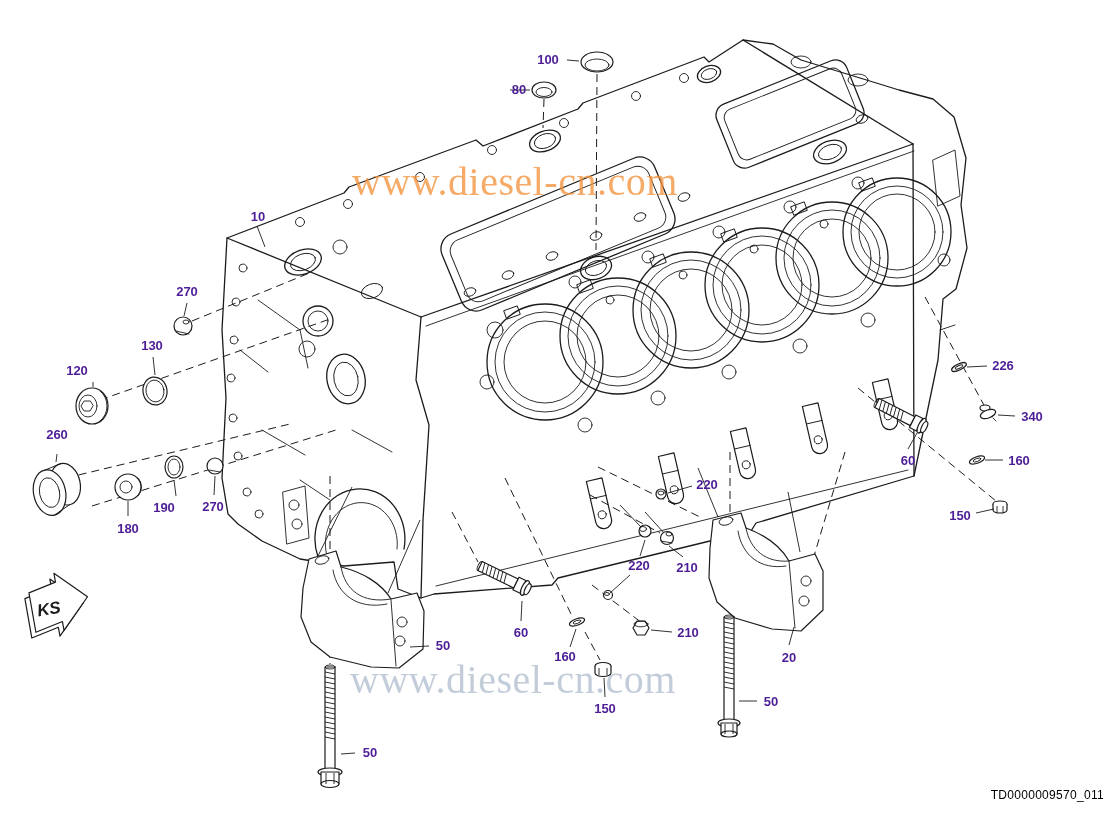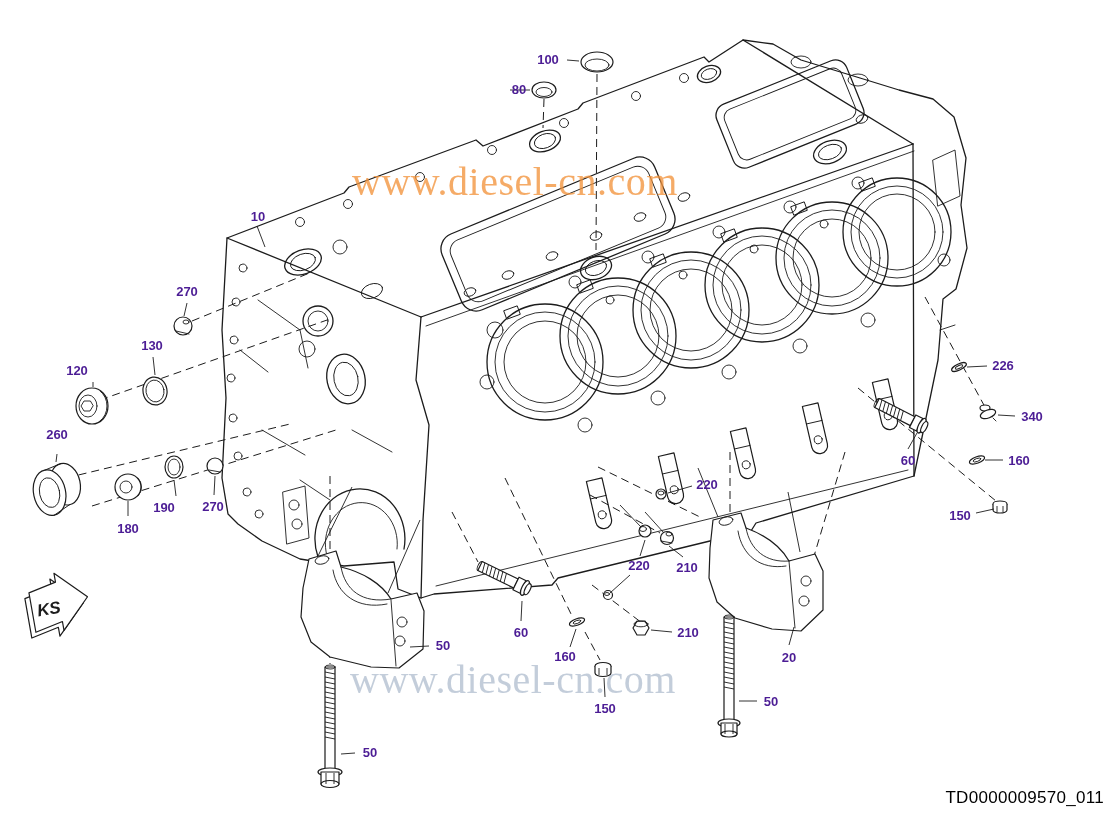--- a/index.html
+++ b/index.html
@@ -19,21 +19,21 @@
     line-height:1; user-select:none;
   }
   .wm {
     position:absolute; font-family:Liberation Serif, serif;
     font-size:40px; letter-spacing:0.5px; white-space:nowrap; pointer-events:none;
   }
   .wm-top    { left:352px; top:158px; color:rgba(242,148,60,0.78); }
   .wm-bottom { left:350px; top:656px; color:rgba(158,175,196,0.62); }
   .drawing-id {
     position:absolute; right:6px; top:788px;
-    font-size:17px; color:#000000; letter-spacing:0.3px;
+    font-size:12px; color:#000000; letter-spacing:0.3px;
   }
   .ks-label { font:italic 700 17px "Liberation Sans", sans-serif; fill:#1c1c1c; }
 </style>
 </head>
 <body>
 
 <div class="stage">
 
   <svg class="art" width="1110" height="829" viewBox="0 0 1110 829">
 

